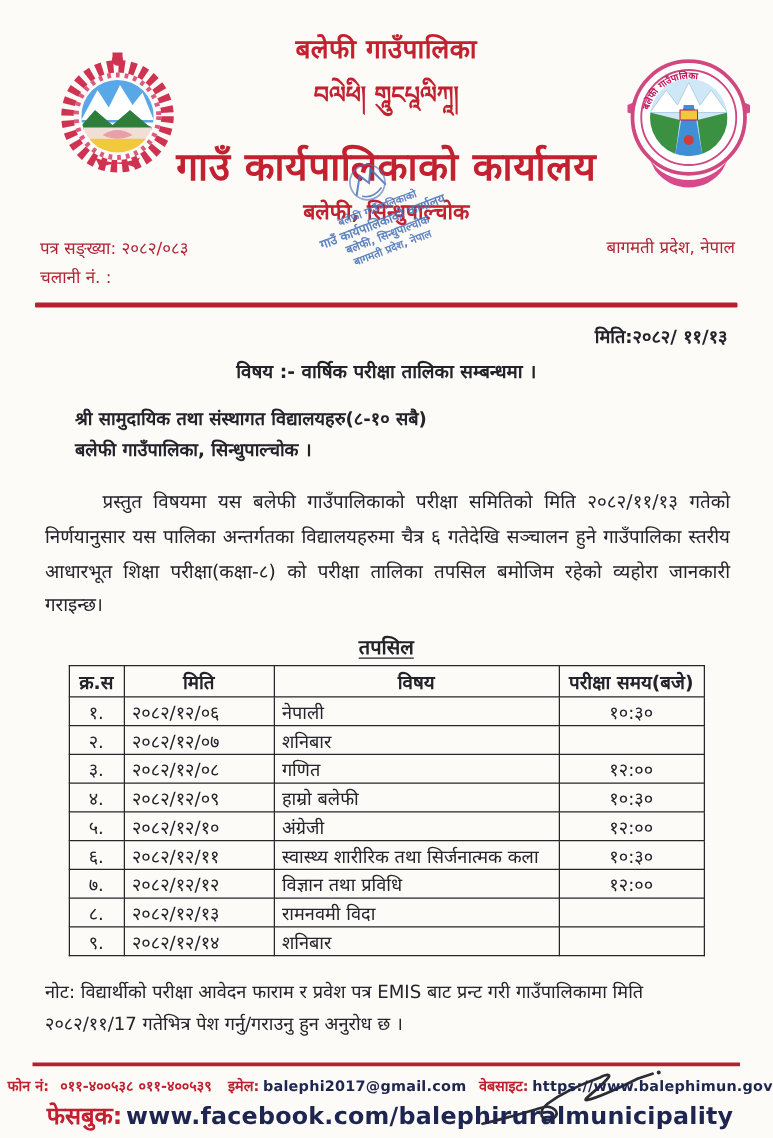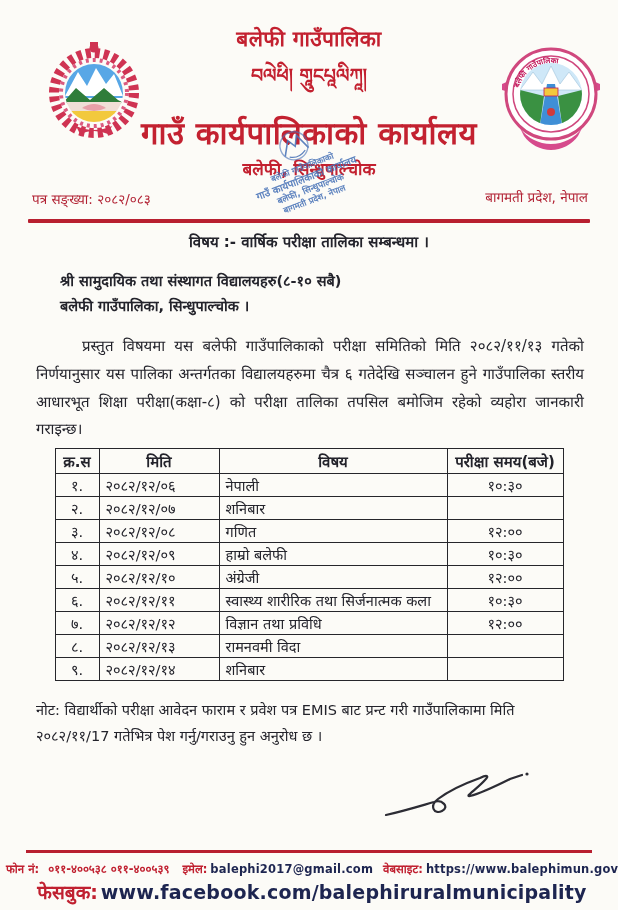--- a/index.html
+++ b/index.html
@@ -137,47 +137,50 @@
       <div class="title-muni">बलेफी गाउँपालिका</div>
       <div class="title-tibetan">བལེཕི། གཱུངཔཱལིཀཱ།</div>
       <div class="title-office">गाउँ कार्यपालिकाको कार्यालय</div>
       <div class="title-addr">बलेफी, सिन्धुपाल्चोक</div>
     </div>
   </div>
 
   <div class="meta-row">
     <div class="meta-left">
       <div>पत्र सङ्ख्या: २०८२/०८३</div>
+      <div>चलानी नं. :</div>
     </div>
     <div class="meta-right">बागमती प्रदेश, नेपाल</div>
   </div>
 
   <div class="divider"></div>
 
   <div class="stamp">
     <svg class="swirl" width="40" height="34" viewBox="0 0 40 34">
       <circle cx="20" cy="17" r="14" fill="none" stroke="#4a74b8" stroke-width="1.4" opacity=".7"></circle>
       <path d="M8,24 L16,10 L21,18 L26,8 L33,24" fill="none" stroke="#4a74b8" stroke-width="1.6"></path>
       <path d="M12,26 q8,5 17,-1" fill="none" stroke="#4a74b8" stroke-width="1.2"></path>
     </svg>
     <div class="stamp-line s0">बलेफी गाउँपालिकाको</div>
     <div class="stamp-line s1">गाउँ कार्यपालिकाको कार्यालय</div>
     <div class="stamp-line s2">बलेफी, सिन्धुपाल्चोक</div>
     <div class="stamp-line s3">बागमती प्रदेश, नेपाल</div>
   </div>
 
+  <div class="date-line">मिति:२०८२/ ११/१३</div>
   <div class="subject-line">विषय :- वार्षिक परीक्षा तालिका सम्बन्धमा ।</div>
 
   <div class="addressee">
     <div>श्री सामुदायिक तथा संस्थागत विद्यालयहरु(८-१० सबै)</div>
     <div>बलेफी गाउँपालिका, सिन्धुपाल्चोक ।</div>
   </div>
 
   <p class="body-para">प्रस्तुत विषयमा यस बलेफी गाउँपालिकाको परीक्षा समितिको मिति २०८२/११/१३ गतेको निर्णयानुसार यस पालिका अन्तर्गतका विद्यालयहरुमा चैत्र ६ गतेदेखि सञ्चालन हुने गाउँपालिका स्तरीय आधारभूत शिक्षा परीक्षा(कक्षा-८) को परीक्षा तालिका तपसिल बमोजिम रहेको व्यहोरा जानकारी गराइन्छ।</p>
 
+  <div class="tapsil">तपसिल</div>
 
   <table class="schedule">
     <thead>
       <tr>
         <th class="c0">क्र.स</th>
         <th class="c1">मिति</th>
         <th class="c2">विषय</th>
         <th class="c3">परीक्षा समय(बजे)</th>
       </tr>
     </thead>

